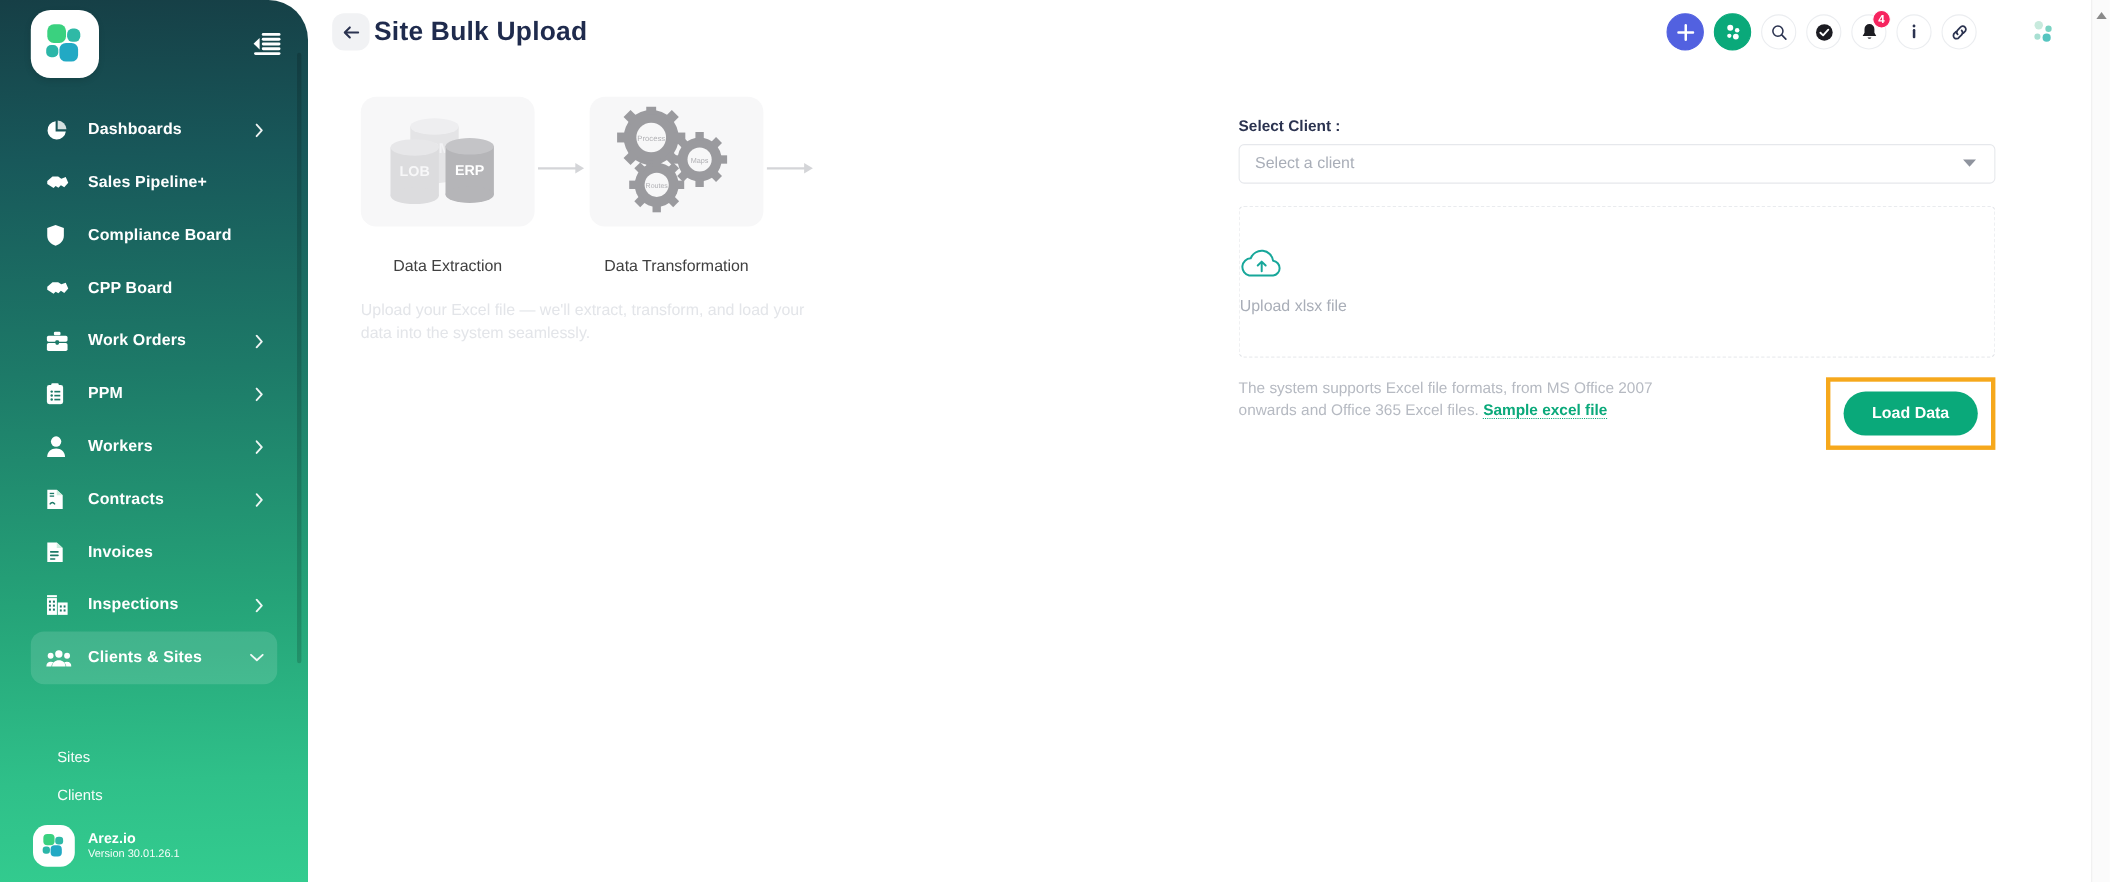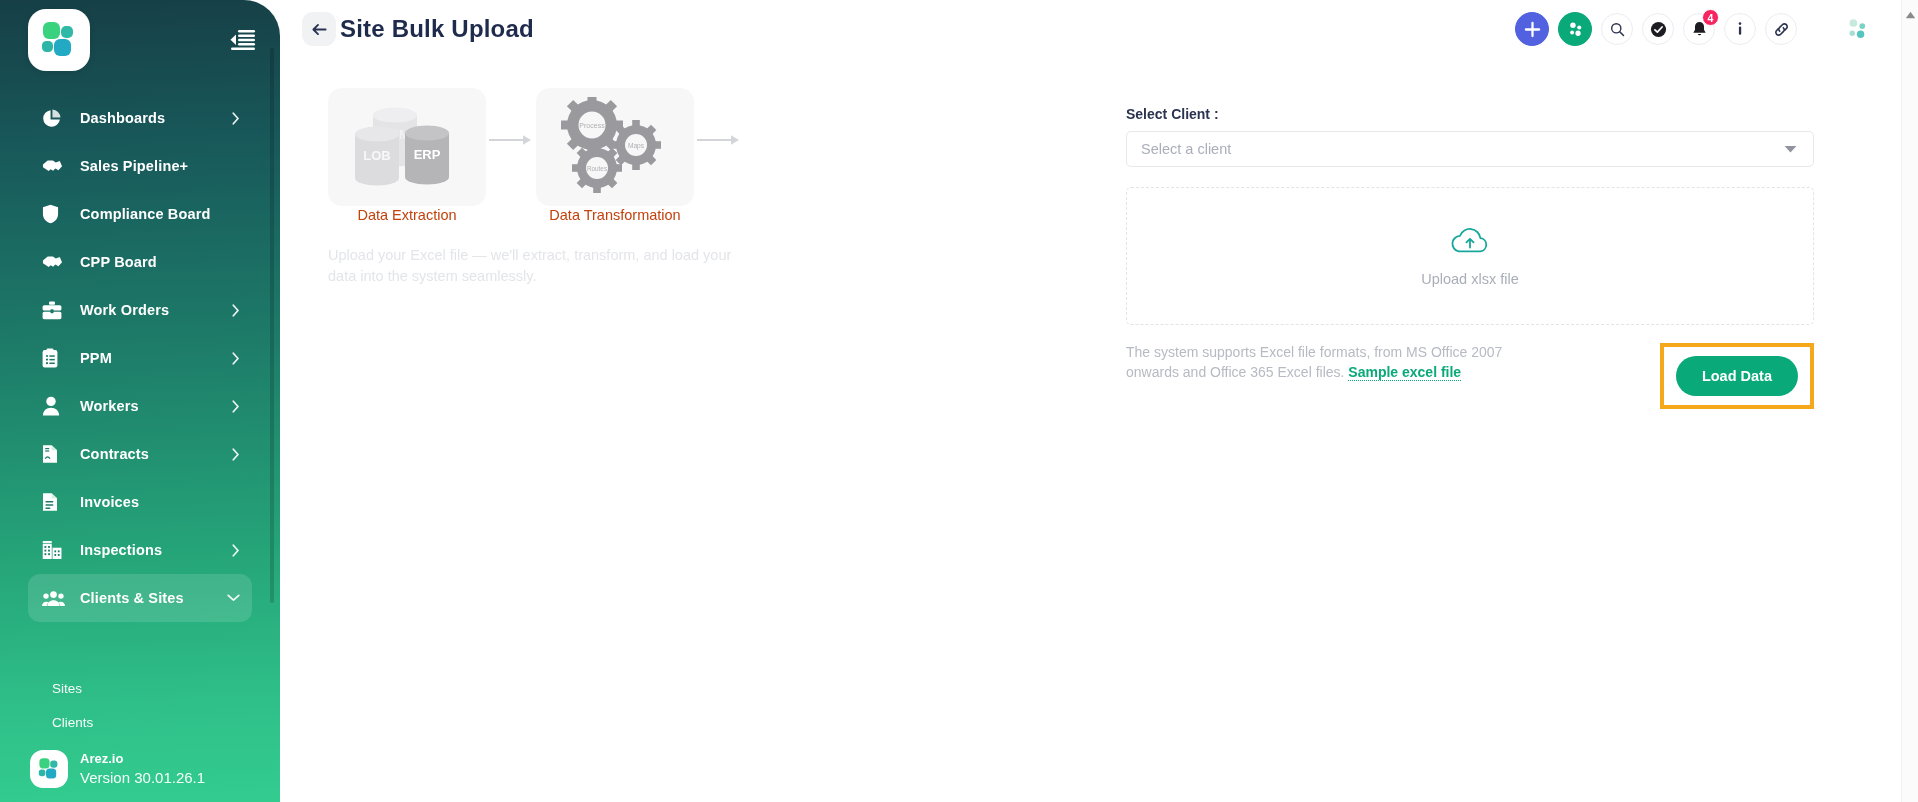--- a/index.html
+++ b/index.html
@@ -74,21 +74,21 @@
     display: flex; align-items: center;
     padding-left: 30px;
   }
   .footer-logo {
     width: 38px; height: 38px; border-radius: 13px; background: #ffffff;
     display: flex; align-items: center; justify-content: center;
     flex: 0 0 38px;
   }
   .footer-txt { margin-left: 12px; color: #fff; line-height: 1.28; }
   .footer-name { font-size: 13px; font-weight: 700; }
-  .footer-ver { font-size: 15px; font-weight: 400; opacity: .95; }
+  .footer-ver { font-size: 10px; font-weight: 400; opacity: .95; }
 
   .sb-scroll {
     position: absolute; top: 48px; right: 6px;
     width: 4px; height: 555px;
     background: rgba(0,0,0,.16);
     border-radius: 3px;
   }
 
   
   .main { position: relative; flex: 1 1 auto; height: 802px; background: #fff; }
@@ -132,21 +132,21 @@
 
   .left-col { width: 790px; flex: 0 0 790px; padding-left: 48px; }
 
   .etl { display: flex; align-items: center; gap: 0; }
   .etl-step { width: 158px; display: flex; flex-direction: column; align-items: center; }
   .etl-box {
     width: 158px; height: 118px;
     background: #f7f7f8; border-radius: 14px;
     display: flex; align-items: center; justify-content: center;
   }
-  .etl-cap { margin-top: 1px; font-size: 14.5px; color: #c2410c; white-space: nowrap; }
+  .etl-cap { margin-top: 28px; font-size: 14.5px; color: #404040; white-space: nowrap; }
   .etl-arrow { width: 50px; display: flex; align-items: center; justify-content: center; margin-bottom: 32px; }
 
   .lead {
     margin-top: 22px;
     width: 430px;
     font-size: 14.5px; line-height: 1.45; color: #e3e5e9;
   }
 
   
   .right-col { width: 700px; flex: 0 0 700px; margin-left: 56px; padding-top: 18px; }
@@ -162,21 +162,21 @@
   }
   .select-ph { font-size: 14.5px; color: #a9aeb8; }
   .select-caret { position: absolute; right: 16px; top: 50%; transform: translateY(-50%); }
 
   .dropzone {
     margin-top: 20px;
     width: 688px; height: 138px;
     border: 1.6px dashed #e2e4e8;
     border-radius: 5px;
     display: flex; flex-direction: column;
-    align-items: center; justify-content: center;
+    justify-content: center;
     cursor: pointer;
     background: #fff;
   }
   .dz-label { margin-top: 10px; font-size: 14.5px; color: #a9aeb8; }
 
   .footer-row {
     margin-top: 18px;
     width: 700px;
     display: flex; align-items: flex-start;
   }

